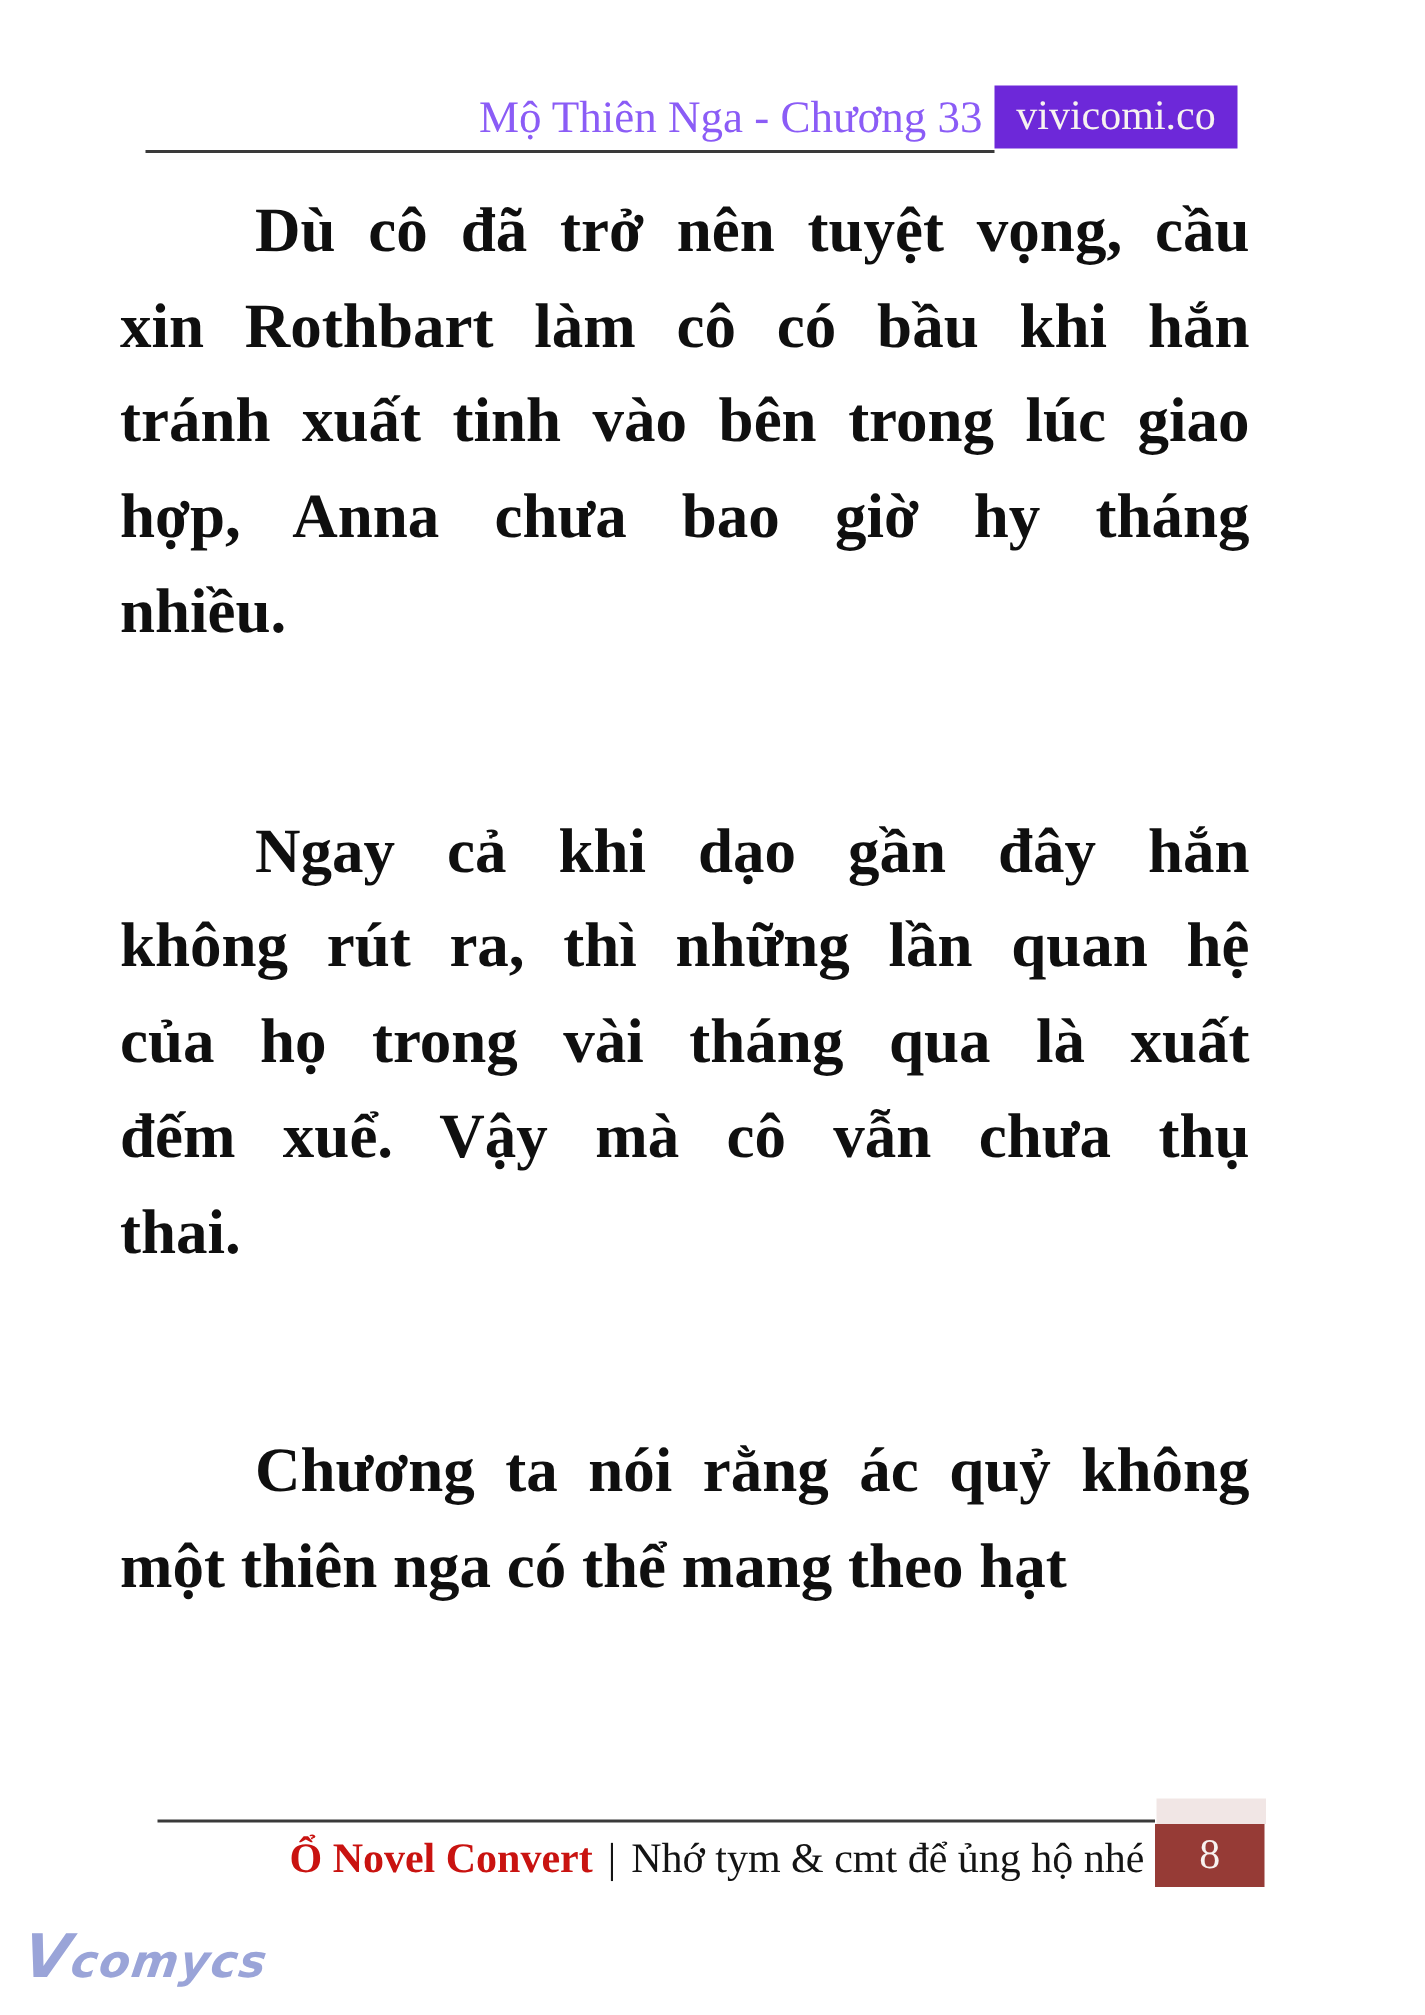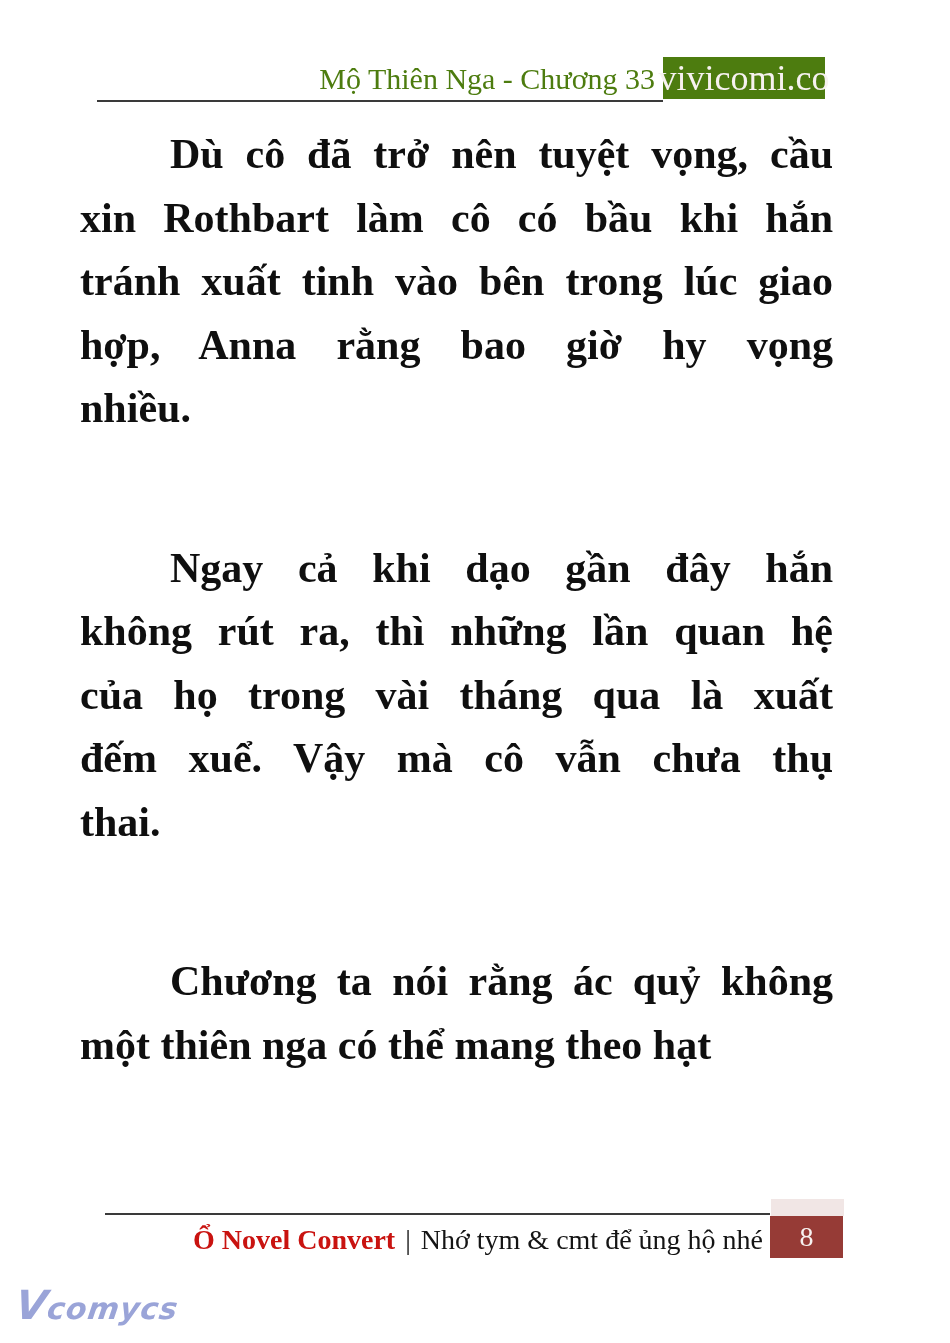--- a/index.html
+++ b/index.html
@@ -9,27 +9,27 @@
     background:#ffffff;
     overflow:hidden;
     font-family:"Liberation Serif","DejaVu Serif",serif;
     color:#0f0f0f;
   }
 
   
   .hdr-title{
     position:absolute;left:97px;top:57px;width:558px;height:43px;
     display:flex;align-items:center;justify-content:flex-end;
-    font-size:30px;color:#4d7c0f;white-space:nowrap;
+    font-size:30px;color:#8b5cf6;white-space:nowrap;
   }
   .hdr-badge{
     position:absolute;left:663px;top:57px;width:162px;height:42px;
-    background:#4d7c0f;color:#f7f2f0;
+    background:#6d28d9;color:#f7f2f0;
     display:flex;align-items:center;justify-content:center;
-    font-size:36px;white-space:nowrap;
+    font-size:28px;white-space:nowrap;
   }
   .hdr-rule{
     position:absolute;left:97px;top:100px;width:566px;height:2px;
     background:#3a3a3a;
   }
 
   
   .body-text{
     position:absolute;left:80px;top:123px;width:753px;
     font-size:42px;line-height:63.5px;
@@ -89,21 +89,21 @@
 
   <div class="hdr-title">Mộ Thiên Nga - Chương 33</div>
   <div class="hdr-badge">vivicomi.co</div>
   <div class="hdr-rule"></div>
 
   <div class="body-text">
       <div class="para">
         <div class="line first">Dù cô đã trở nên tuyệt vọng, cầu</div>
         <div class="line">xin Rothbart làm cô có bầu khi hắn</div>
         <div class="line">tránh xuất tinh vào bên trong lúc giao</div>
-        <div class="line">hợp, Anna rằng bao giờ hy vọng</div>
+        <div class="line">hợp, Anna chưa bao giờ hy tháng</div>
         <div class="line last">nhiều.</div>
       </div>
       <div class="para">
         <div class="line first">Ngay cả khi dạo gần đây hắn</div>
         <div class="line">không rút ra, thì những lần quan hệ</div>
         <div class="line">của họ trong vài tháng qua là xuất</div>
         <div class="line">đếm xuể. Vậy mà cô vẫn chưa thụ</div>
         <div class="line last">thai.</div>
       </div>
       <div class="para">

